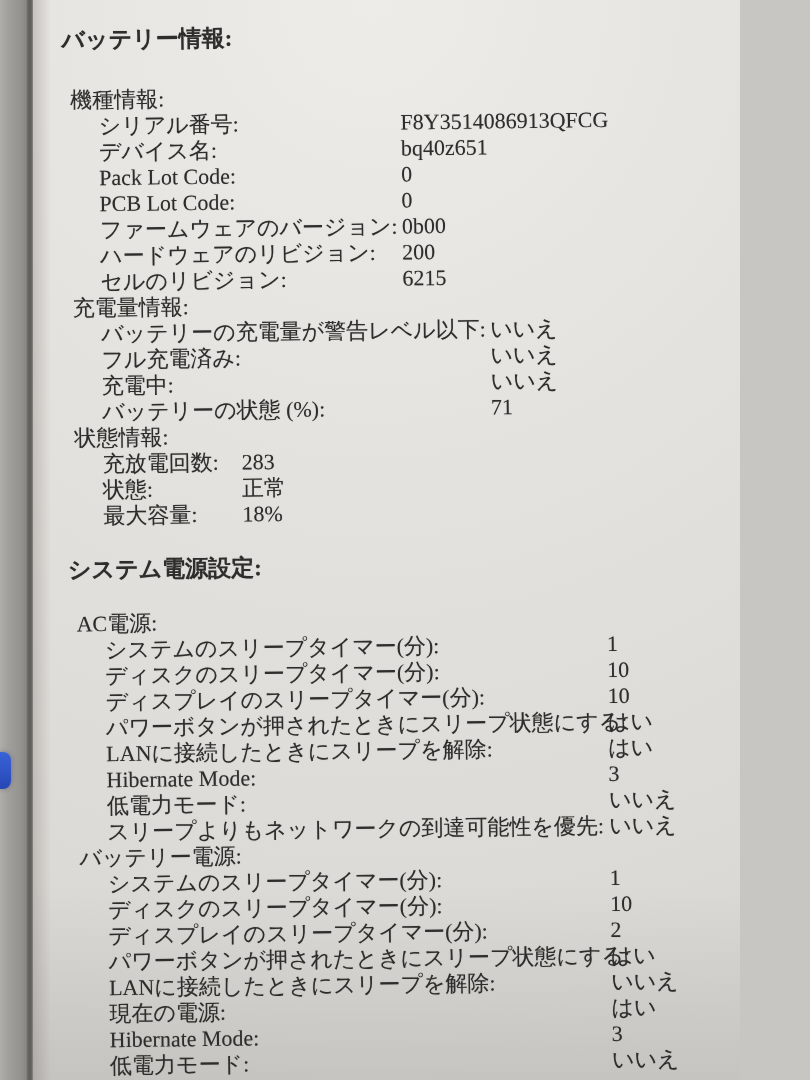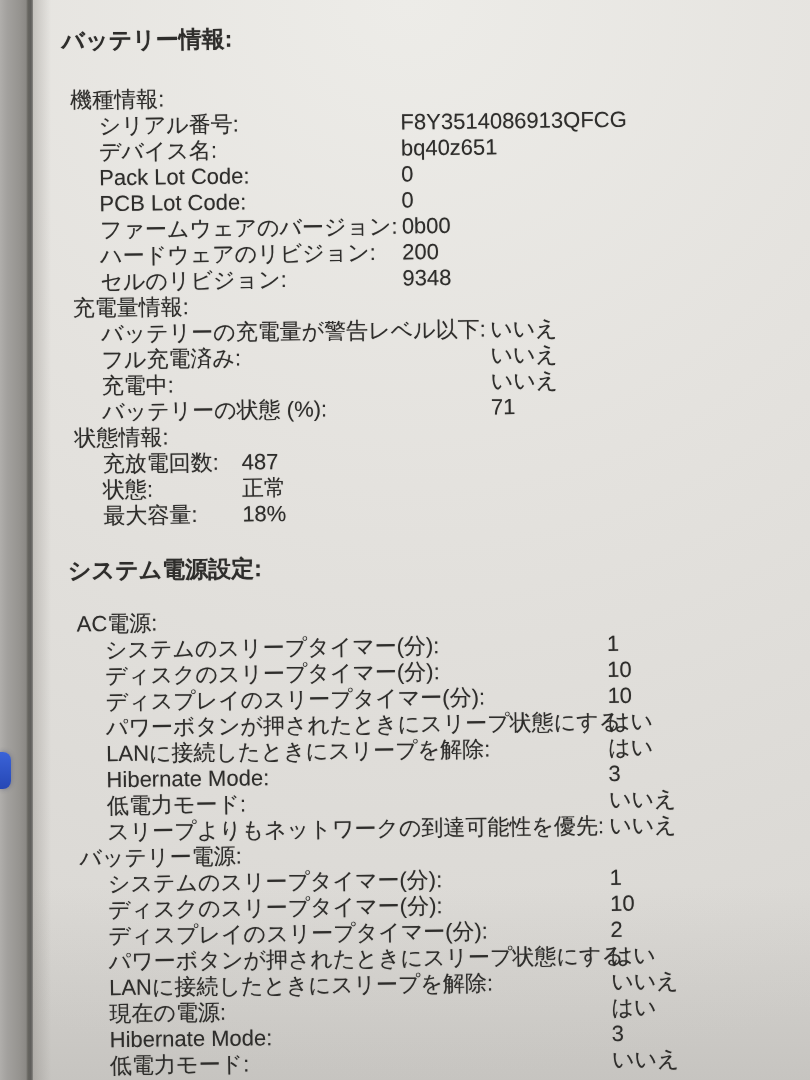--- a/index.html
+++ b/index.html
@@ -2,21 +2,21 @@
 <html><head>
 <meta charset="utf-8">
 <style>
   html,body{margin:0;padding:0;}
   body{
     width:810px;height:1080px;overflow:hidden;
     background:#c8c6c3;
     font-family:"Liberation Sans","DejaVu Sans",sans-serif;
   }
   .photo{
-    position:relative;width:810px;height:1080px;overflow:hidden;
+    position:relative;width:740px;height:1080px;overflow:hidden;font-family:Liberation Serif, serif;
   }
   
   .bezel{
     position:absolute;left:0;top:0;bottom:0;width:33px;
     background:linear-gradient(to right,#b0aeab 0px,#a3a19e 7px,#95938f 20px,#8b8985 26px,#66655f 28px,#5f5e5c 31px,#8a8884 33px);
     z-index:2;
   }
   
   .blue-frag{
     position:absolute;left:0;top:752px;width:11px;height:37px;
@@ -95,21 +95,21 @@
             <div class="row">
               <span class="label">ファームウェアのバージョン:</span>
               <span class="value">0b00</span>
             </div>
             <div class="row">
               <span class="label">ハードウェアのリビジョン:</span>
               <span class="value">200</span>
             </div>
             <div class="row">
               <span class="label">セルのリビジョン:</span>
-              <span class="value">9348</span>
+              <span class="value">6215</span>
             </div>
           </div>
       </div>
 
       <div class="subsection sec-charge">
         <div class="subhead">充電量情報:</div>
         <div class="rows">
             <div class="row">
               <span class="label">バッテリーの充電量が警告レベル以下:</span>
               <span class="value">いいえ</span>
@@ -127,21 +127,21 @@
               <span class="value">71</span>
             </div>
           </div>
       </div>
 
       <div class="subsection sec-health">
         <div class="subhead">状態情報:</div>
         <div class="rows">
             <div class="row">
               <span class="label">充放電回数:</span>
-              <span class="value">487</span>
+              <span class="value">283</span>
             </div>
             <div class="row">
               <span class="label">状態:</span>
               <span class="value">正常</span>
             </div>
             <div class="row">
               <span class="label">最大容量:</span>
               <span class="value">18%</span>
             </div>
           </div>

